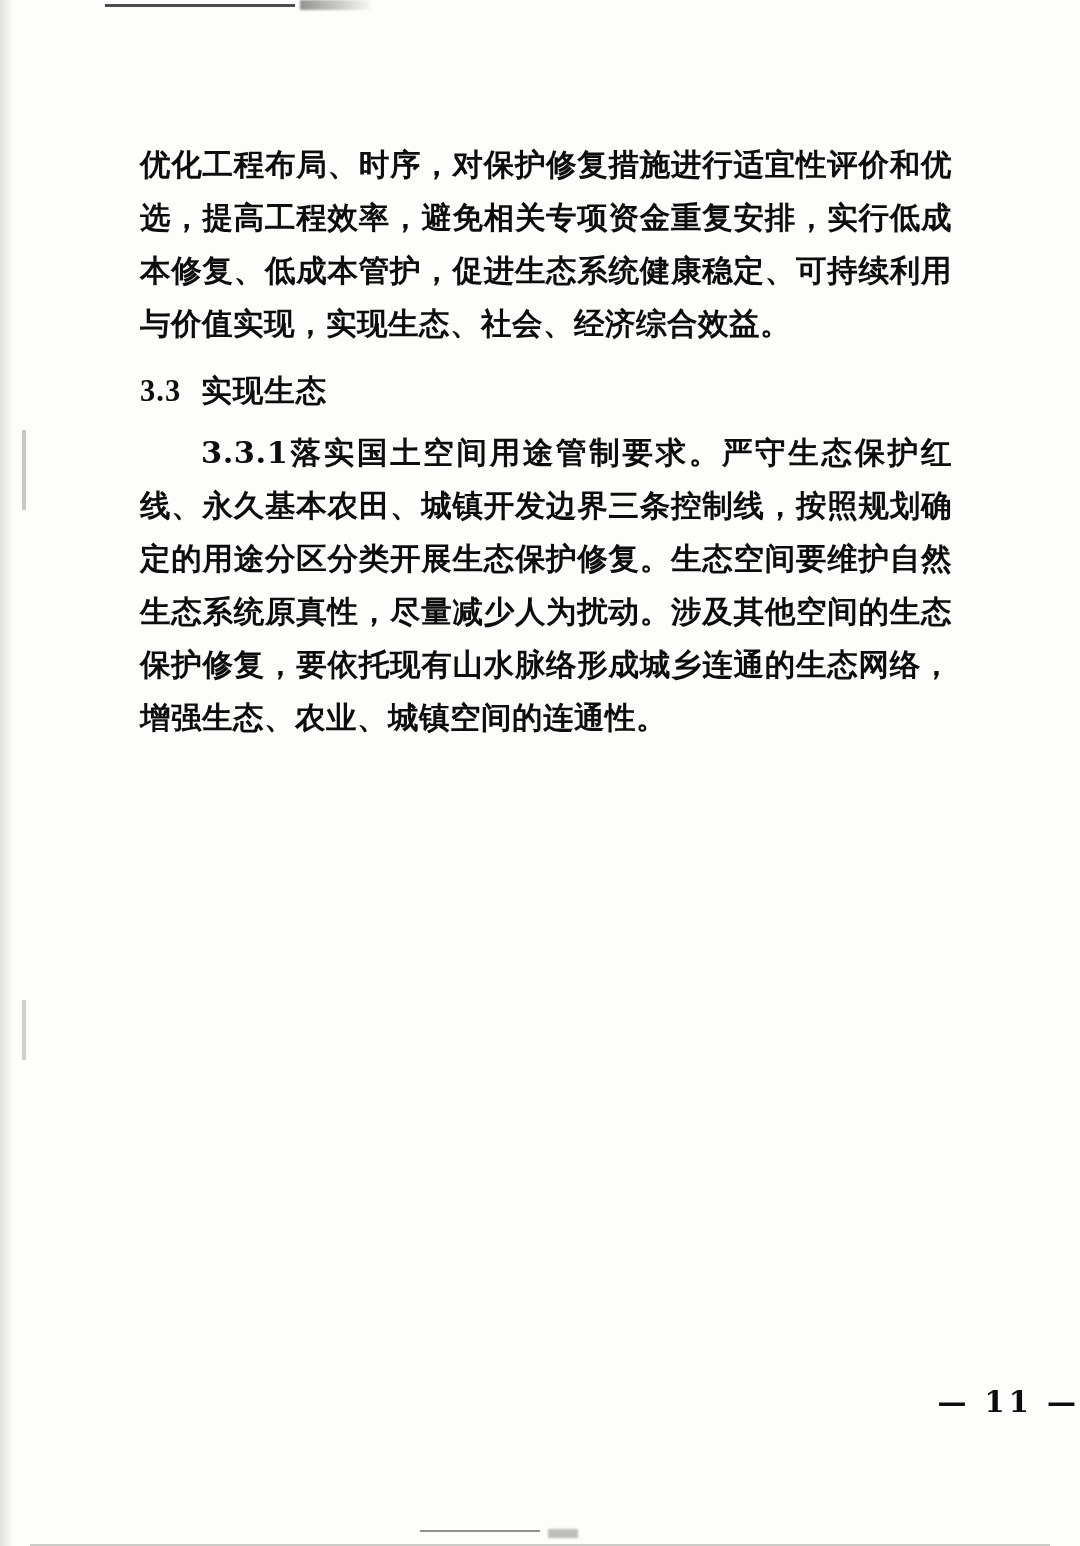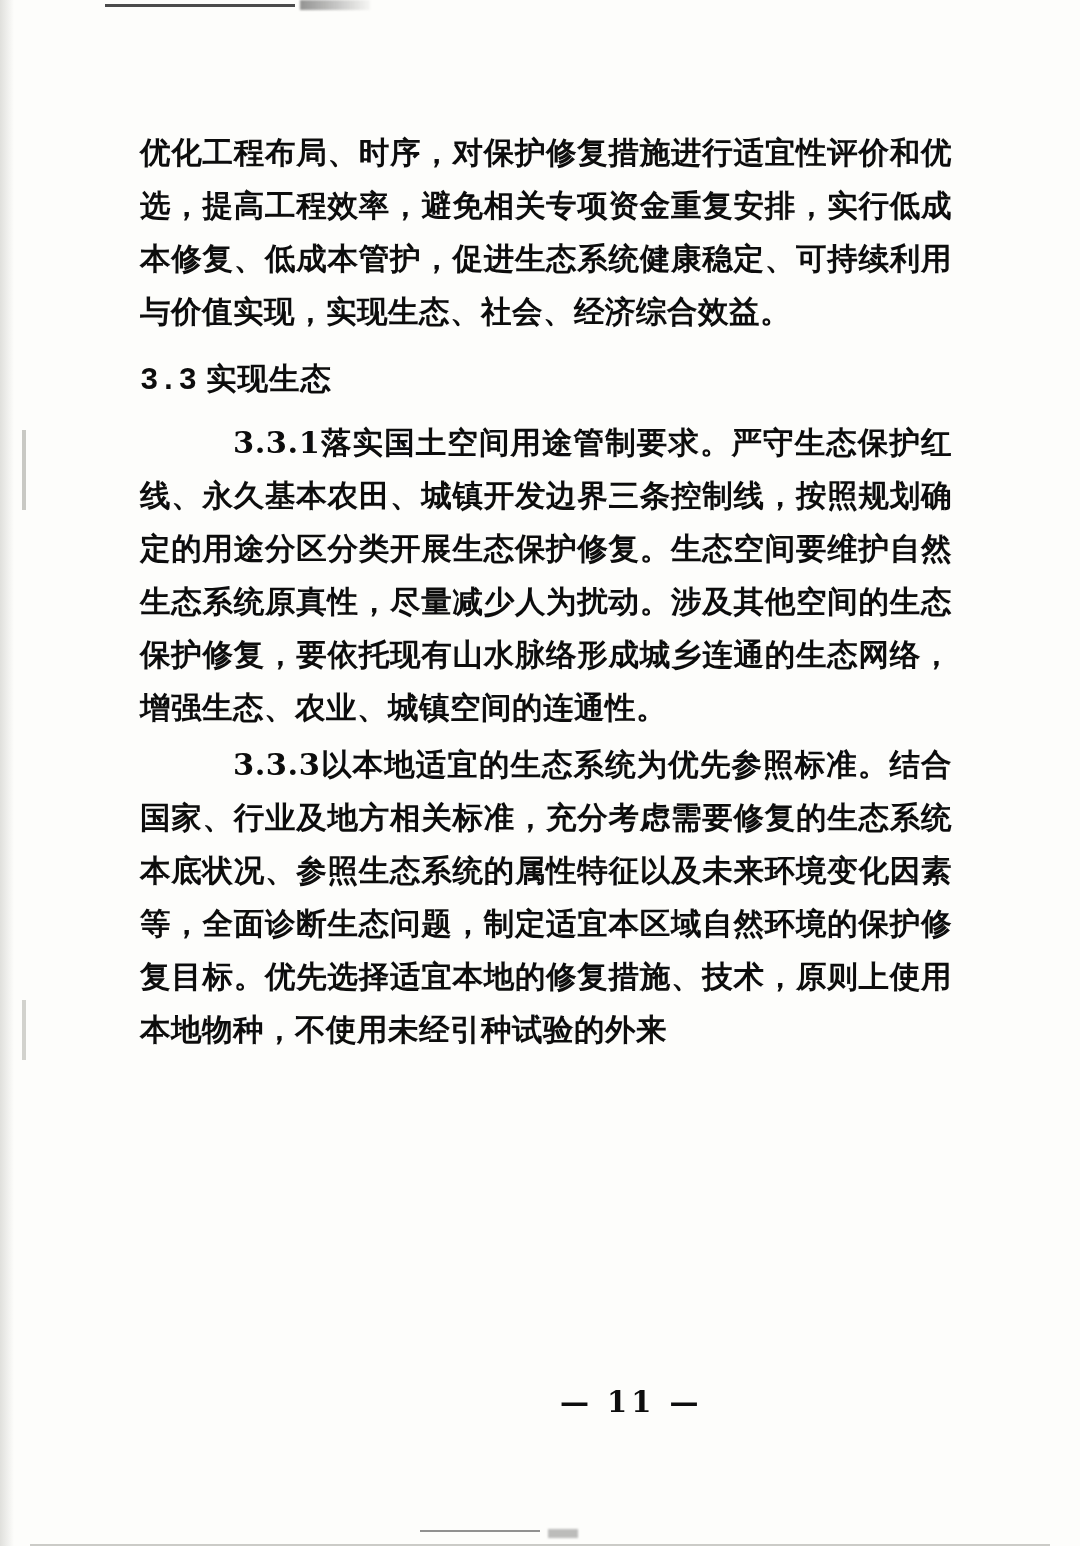--- a/index.html
+++ b/index.html
@@ -82,21 +82,21 @@
     bottom: 0px;
     left: 30px;
     width: 1020px;
     height: 2px;
     background: rgba(170,170,165,0.6);
   }
 
   .content {
     position: absolute;
     left: 140px;
-    top: 126px;
+    top: 138px;
     width: 812px;
   }
 
   p.body-para {
     margin: 0 0 4px 0;
     font-size: 30.5px;
     line-height: 53px;
     text-align: justify;
     text-align-last: left;
     letter-spacing: 0.5px;
@@ -106,33 +106,32 @@
     text-indent: 61px;
   }
   .heading {
     margin: 14px 0 8px 0;
     font-size: 30.5px;
     line-height: 53px;
     font-weight: 700;
     letter-spacing: 1px;
   }
   .heading .num {
-    margin-right: 8px;
-    font-family: Liberation Mono, monospace;
+    margin-right: 20px;
+    font-family: Liberation Serif, serif;
   }
   .num-inline {
     font-family: "DejaVu Serif", "Liberation Serif", serif;
-    margin-left: 32px;
   }
   .page-number {
     position: absolute;
     left: 0;
     top: 1385px;
     width: 1080px;
-    text-align: left;
+    text-align: right;
     font-size: 29px;
     letter-spacing: 4px;
     font-family: "DejaVu Serif", "Liberation Serif", serif;
     padding-left: 560px;
     box-sizing: border-box;
     font-weight: 600;
   }
 </style>
 </head>
 <body>
@@ -154,21 +153,18 @@
 
     <div class="heading">
       <span class="num">3.3</span><span>实现生态</span>
     </div>
 
     <p class="body-para indent">
       <span class="num-inline">3.3.1</span><span>落实国土空间用途管制要求。严守生态保护红线、永久基本农田、城镇开发边界三条控制线，按照规划确定的用途分区分类开展生态保护修复。生态空间要维护自然生态系统原真性，尽量减少人为扰动。涉及其他空间的生态保护修复，要依托现有山水脉络形成城乡连通的生态网络，增强生态、农业、城镇空间的连通性。</span>
     </p>
 
 
-    <p class="body-para indent">
-      <span class="num-inline">3.3.3</span><span>以本地适宜的生态系统为优先参照标准。结合国家、行业及地方相关标准，充分考虑需要修复的生态系统本底状况、参照生态系统的属性特征以及未来环境变化因素等，全面诊断生态问题，制定适宜本区域自然环境的保护修复目标。优先选择适宜本地的修复措施、技术，原则上使用本地物种，不使用未经引种试验的外来</span>
-    </p>
 
   </div>
 
   <div class="page-number">— 11 —</div>
 
 </div>
 
 </body></html>

